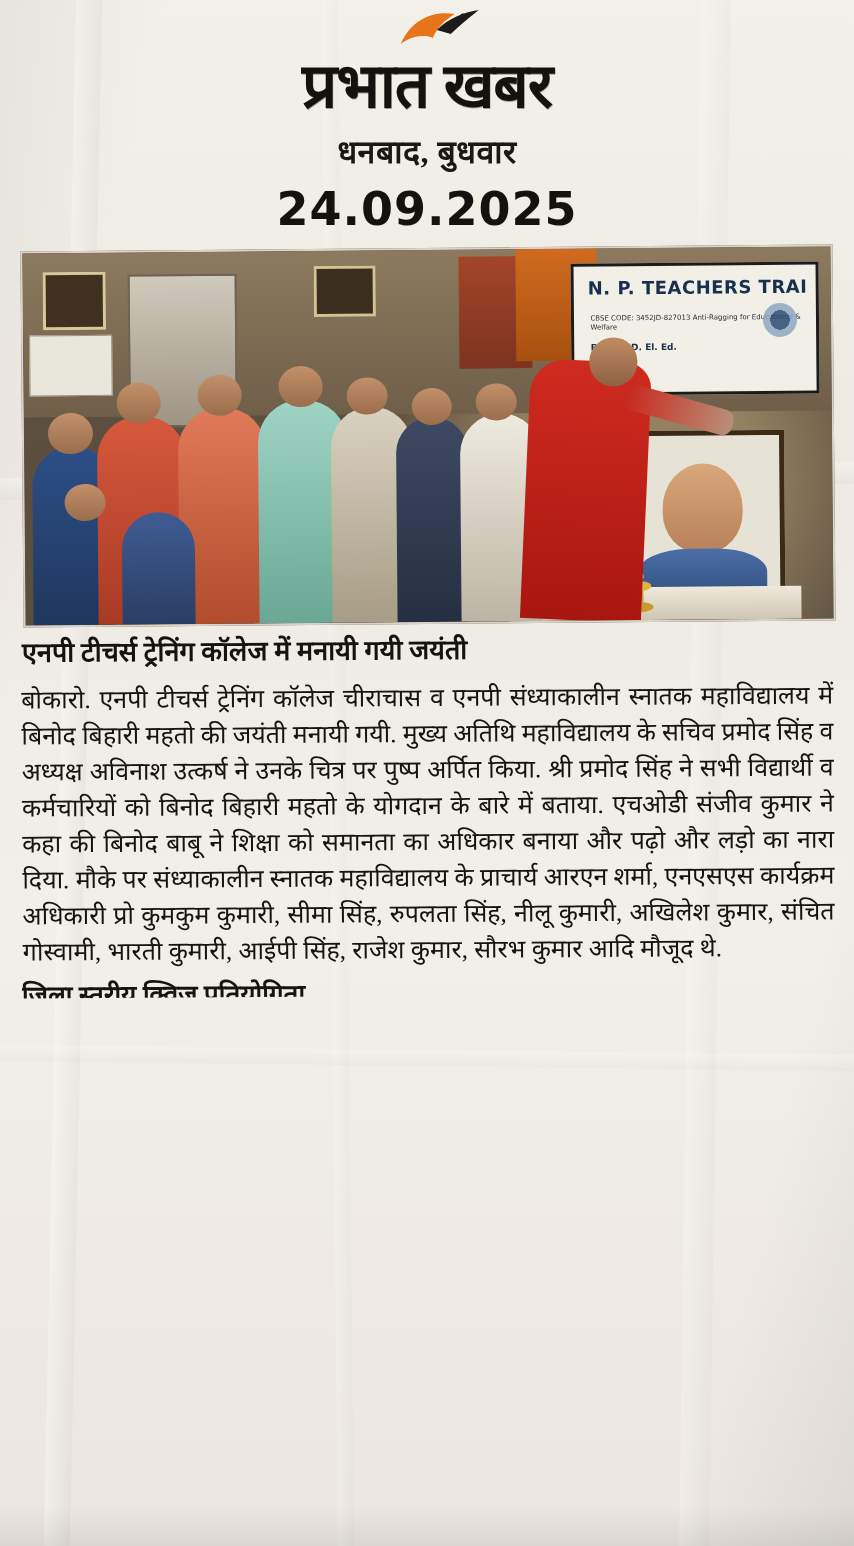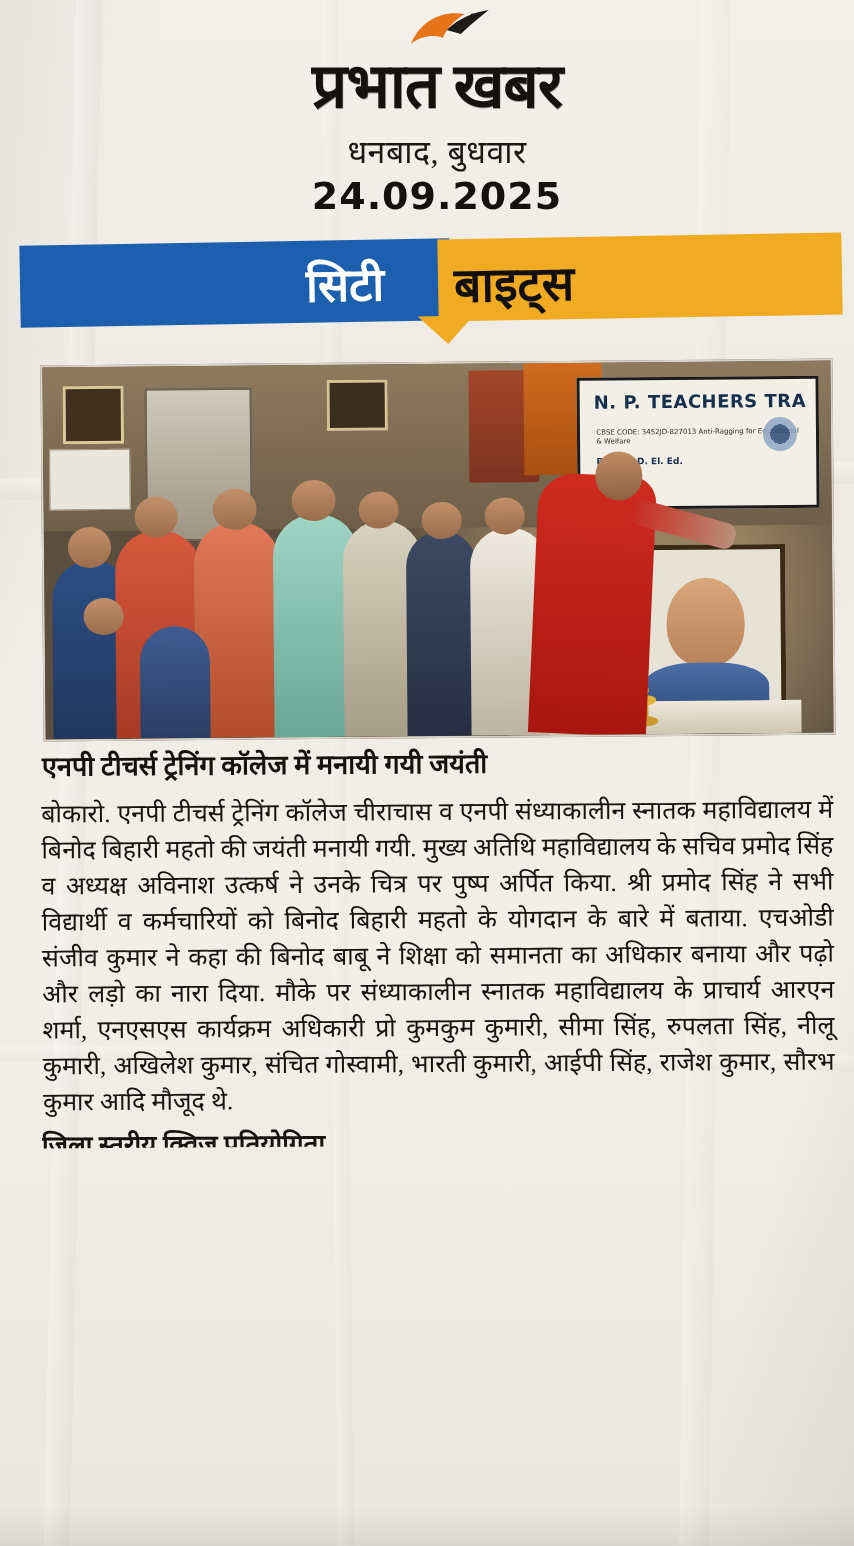--- a/index.html
+++ b/index.html
@@ -16,21 +16,20 @@
     background: #efece6;
   }
   
   .page {
     position: absolute;
     inset: 0;
     background:
       linear-gradient(103deg, rgba(0,0,0,0.05) 0%, rgba(0,0,0,0) 14%, rgba(0,0,0,0) 86%, rgba(0,0,0,0.06) 100%),
       linear-gradient(180deg, #f3f0ea 0%, #eeeae3 30%, #f2efe9 60%, #ebe7df 100%);
     overflow: hidden;
-    padding-left: 20px;
   }
   .crease {
     position: absolute;
     pointer-events: none;
     background: linear-gradient(90deg, rgba(255,255,255,0.55), rgba(0,0,0,0.05));
     opacity: 0.55;
   }
   .crease.c1 { left: 60px; top: 0; width: 26px; height: 1546px; transform: rotate(1.2deg); }
   .crease.c2 { left: 330px; top: 0; width: 16px; height: 1546px; transform: rotate(-0.6deg); opacity: .35;}
   .crease.c3 { left: 690px; top: 0; width: 30px; height: 1546px; transform: rotate(0.8deg); opacity: .4;}
@@ -59,30 +58,30 @@
     font-weight: bold;
     font-size: 62px;
     letter-spacing: -1px;
     color: #15110e;
     line-height: 1.05;
     text-shadow: 0.5px 0.5px 0 rgba(0,0,0,.35);
   }
   .edition-line {
     margin-top: 10px;
     font-family: "Liberation Serif", serif;
-    font-weight: normal;
+    font-weight: bold;
     font-size: 32px;
     color: #1a1714;
     letter-spacing: 0.5px;
   }
   .edition-date {
-    margin-top: 2px;
+    margin-top: 10px;
     font-family: "DejaVu Sans", sans-serif;
     font-weight: bold;
-    font-size: 38px;
+    font-size: 46px;
     letter-spacing: 1px;
     color: #14110f;
   }
 
   
   .web-bar-wrap {
     position: relative;
     margin-top: 52px;
     height: 106px;
   }
@@ -348,27 +347,20 @@
       <path d="M8 40 C18 16, 40 6, 62 10 C52 16, 44 24, 40 34 C32 30, 18 32, 8 40 Z" fill="#e8741a"></path>
       <path d="M44 26 C56 14, 72 8, 86 6 C76 14, 66 22, 58 30 Z" fill="#1d1c1a"></path>
       <circle cx="70" cy="12" r="2.4" fill="#1d1c1a"></circle>
     </svg>
     <div class="paper-title">प्रभात खबर</div>
     <div class="edition-line">धनबाद, बुधवार</div>
     <div class="edition-date">24.09.2025</div>
   </div>
 
 
-  <div class="ribbon-wrap">
-    <div class="ribbon-blue"></div>
-    <div class="ribbon-yellow"></div>
-    <div class="ribbon-tail"></div>
-    <div class="ribbon-label-1">सिटी</div>
-    <div class="ribbon-label-2">बाइट्स</div>
-  </div>
 
   <div class="photo-wrap">
     <div class="photo">
       <div class="wall"></div>
       <div class="frame-a"></div>
       <div class="frame-b"></div>
       <div class="notice"></div>
       <div class="door"></div>
       <div class="red-door"></div>
       <div class="orange-wall"></div>

